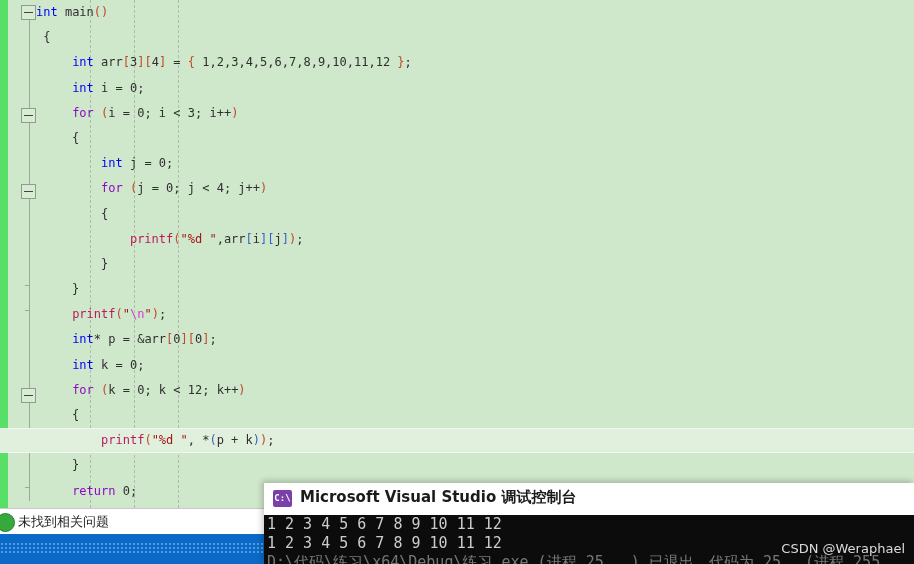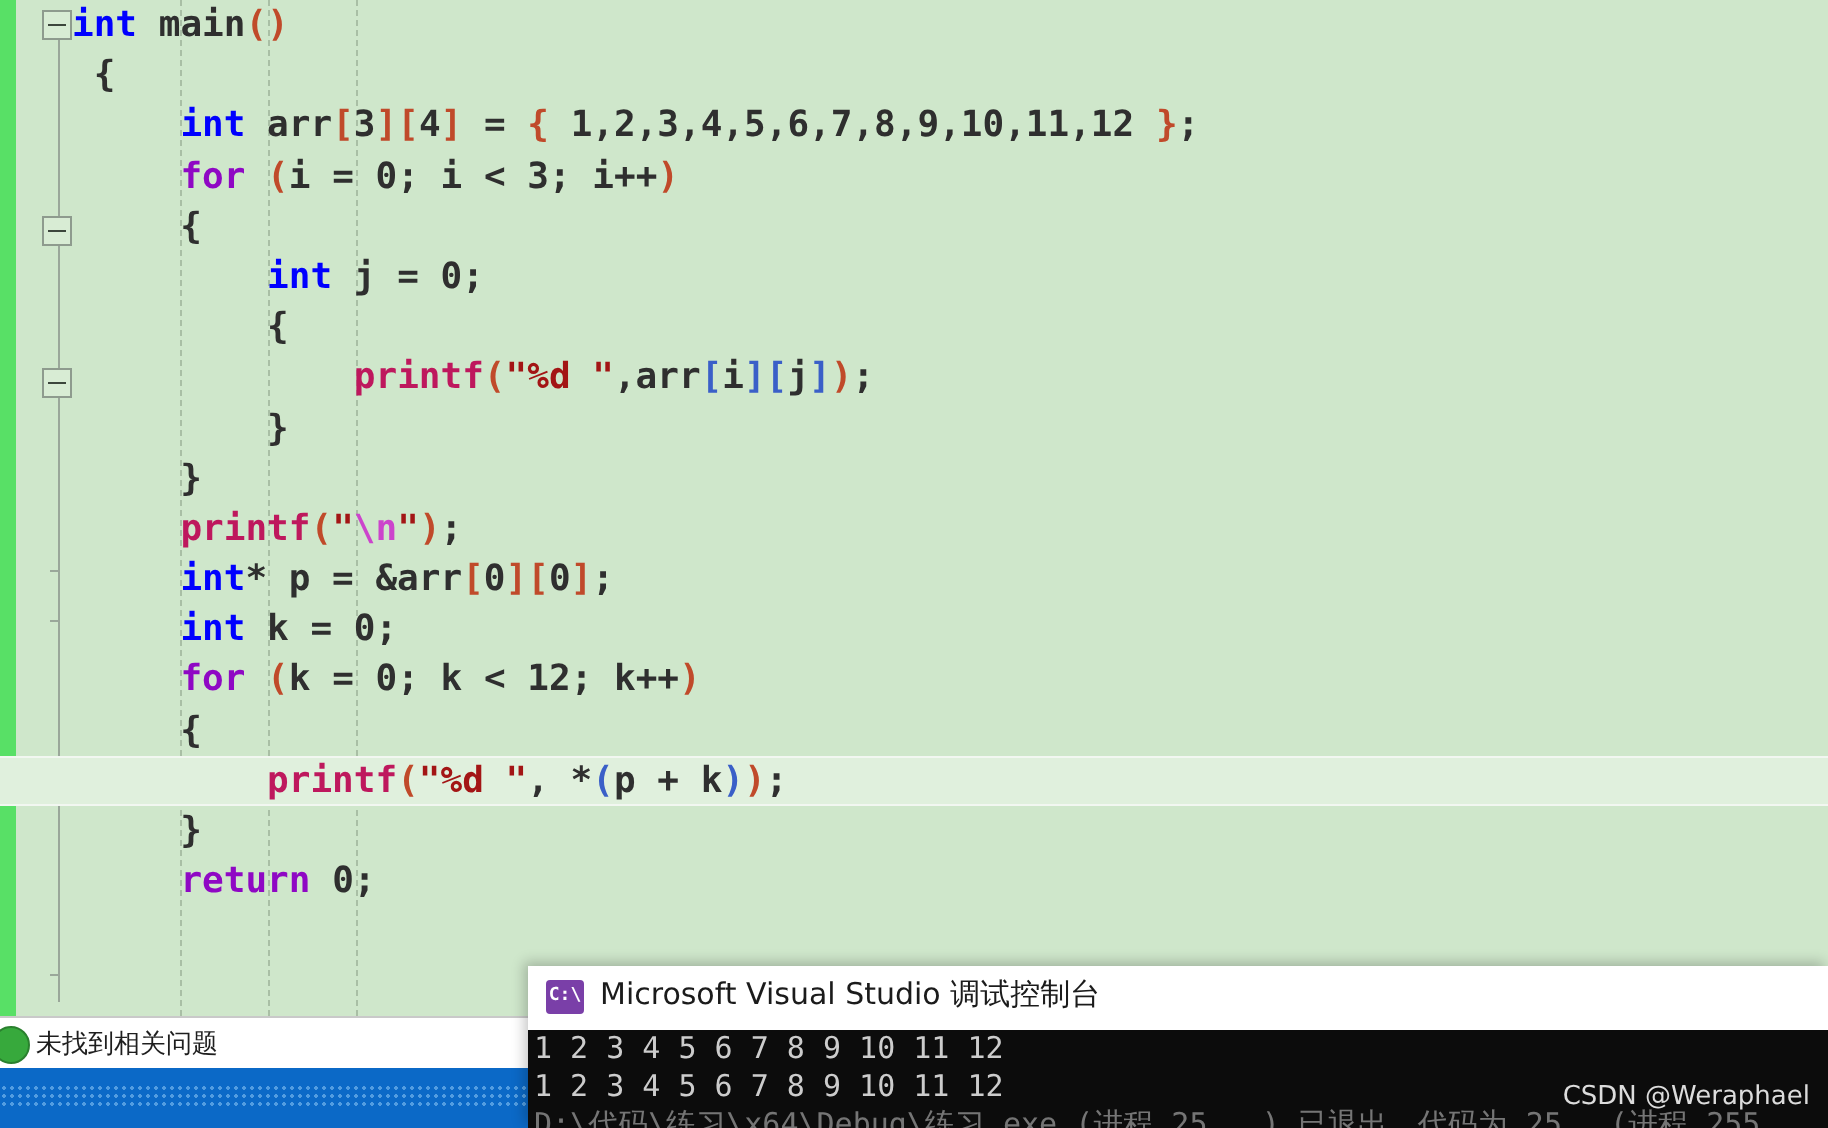--- a/index.html
+++ b/index.html
@@ -42,23 +42,22 @@
   .foldtick{
     position:absolute;left:17px;width:5px;height:1px;background:#9aa79a;
   }
 
   
   .codearea{
     position:absolute;left:36px;top:0;right:0;height:508px;
   }
   .line{
     position:relative;height:25.2px;line-height:25.2px;
-    font-size:18px;white-space:pre;
+    font-size:12px;white-space:pre;
     color:#2f2f2f;
-    font-weight:bold;
   }
   .line.hl{
     background:#e0f0dd;
     box-shadow:inset 0 1px 0 #f2f7f1, inset 0 -1px 0 #f2f7f1;
     margin-left:-36px;padding-left:36px;
   }
 
   
   .guide{
     position:absolute;top:0;width:0;height:508px;
@@ -113,21 +112,21 @@
   }
   #console .winicon{
     position:absolute;left:9px;top:7px;width:19px;height:17px;
     background:#7a3fa8;border-radius:2px;
     color:#ffffff;font-family:"DejaVu Sans Mono",monospace;
     font-size:9px;line-height:17px;text-align:center;font-weight:bold;
   }
   #console .wintitle{
     position:absolute;left:36px;top:5px;
     font-family:"DejaVu Sans","Liberation Sans",sans-serif;
-    font-size:15px;color:#1b1b1b;
+    font-size:15px;color:#1b1b1b;font-weight:bold;
   }
   #console .body{
     position:absolute;left:0;top:32px;width:650px;height:49px;
     background:#0c0c0c;color:#cccccc;
     font-family:"DejaVu Sans Mono","Liberation Mono",monospace;
     font-size:15px;
   }
   #console .cline{
     height:19px;line-height:19px;white-space:pre;padding-left:3px;
   }
@@ -160,23 +159,25 @@
   </div>
 
   <div class="codearea">
     <div class="guide" style="left:54px;"></div>
     <div class="guide" style="left:98px;"></div>
     <div class="guide" style="left:142px;"></div>
 
     <div class="line"><span class="kw">int</span><span class="pn"> main</span><span class="pr1">()</span></div>
     <div class="line"><span class="pn"> {</span></div>
     <div class="line"><span class="pn">     </span><span class="kw">int</span><span class="pn"> arr</span><span class="pr1">[</span><span class="num">3</span><span class="pr1">]</span><span class="pr1">[</span><span class="num">4</span><span class="pr1">]</span><span class="pn"> = </span><span class="pr1">{</span><span class="pn"> </span><span class="num">1,2,3,4,5,6,7,8,9,10,11,12</span><span class="pn"> </span><span class="pr1">}</span><span class="pn">;</span></div>
+    <div class="line"><span class="pn">     </span><span class="kw">int</span><span class="pn"> i = </span><span class="num">0</span><span class="pn">;</span></div>
     <div class="line"><span class="pn">     </span><span class="ctl">for</span><span class="pn"> </span><span class="pr1">(</span><span class="pn">i = </span><span class="num">0</span><span class="pn">; i &lt; </span><span class="num">3</span><span class="pn">; i++</span><span class="pr1">)</span></div>
     <div class="line"><span class="pn">     {</span></div>
     <div class="line"><span class="pn">         </span><span class="kw">int</span><span class="pn"> j = </span><span class="num">0</span><span class="pn">;</span></div>
+    <div class="line"><span class="pn">         </span><span class="ctl">for</span><span class="pn"> </span><span class="pr1">(</span><span class="pn">j = </span><span class="num">0</span><span class="pn">; j &lt; </span><span class="num">4</span><span class="pn">; j++</span><span class="pr1">)</span></div>
     <div class="line"><span class="pn">         {</span></div>
     <div class="line"><span class="pn">             </span><span class="fn">printf</span><span class="pr1">(</span><span class="str">"%d "</span><span class="pn">,</span><span class="pn">arr</span><span class="pr2">[</span><span class="pn">i</span><span class="pr2">]</span><span class="pr2">[</span><span class="pn">j</span><span class="pr2">]</span><span class="pr1">)</span><span class="pn">;</span></div>
     <div class="line"><span class="pn">         }</span></div>
     <div class="line"><span class="pn">     }</span></div>
     <div class="line"><span class="pn">     </span><span class="fn">printf</span><span class="pr1">(</span><span class="str">"</span><span class="esc">\n</span><span class="str">"</span><span class="pr1">)</span><span class="pn">;</span></div>
     <div class="line"><span class="pn">     </span><span class="kw">int</span><span class="pn">* p = &amp;arr</span><span class="pr1">[</span><span class="num">0</span><span class="pr1">]</span><span class="pr1">[</span><span class="num">0</span><span class="pr1">]</span><span class="pn">;</span></div>
     <div class="line"><span class="pn">     </span><span class="kw">int</span><span class="pn"> k = </span><span class="num">0</span><span class="pn">;</span></div>
     <div class="line"><span class="pn">     </span><span class="ctl">for</span><span class="pn"> </span><span class="pr1">(</span><span class="pn">k = </span><span class="num">0</span><span class="pn">; k &lt; </span><span class="num">12</span><span class="pn">; k++</span><span class="pr1">)</span></div>
     <div class="line"><span class="pn">     {</span></div>
     <div class="line hl"><span class="pn">         </span><span class="fn">printf</span><span class="pr1">(</span><span class="str">"%d "</span><span class="pn">, *</span><span class="pr2">(</span><span class="pn">p + k</span><span class="pr2">)</span><span class="pr1">)</span><span class="pn">;</span></div>

